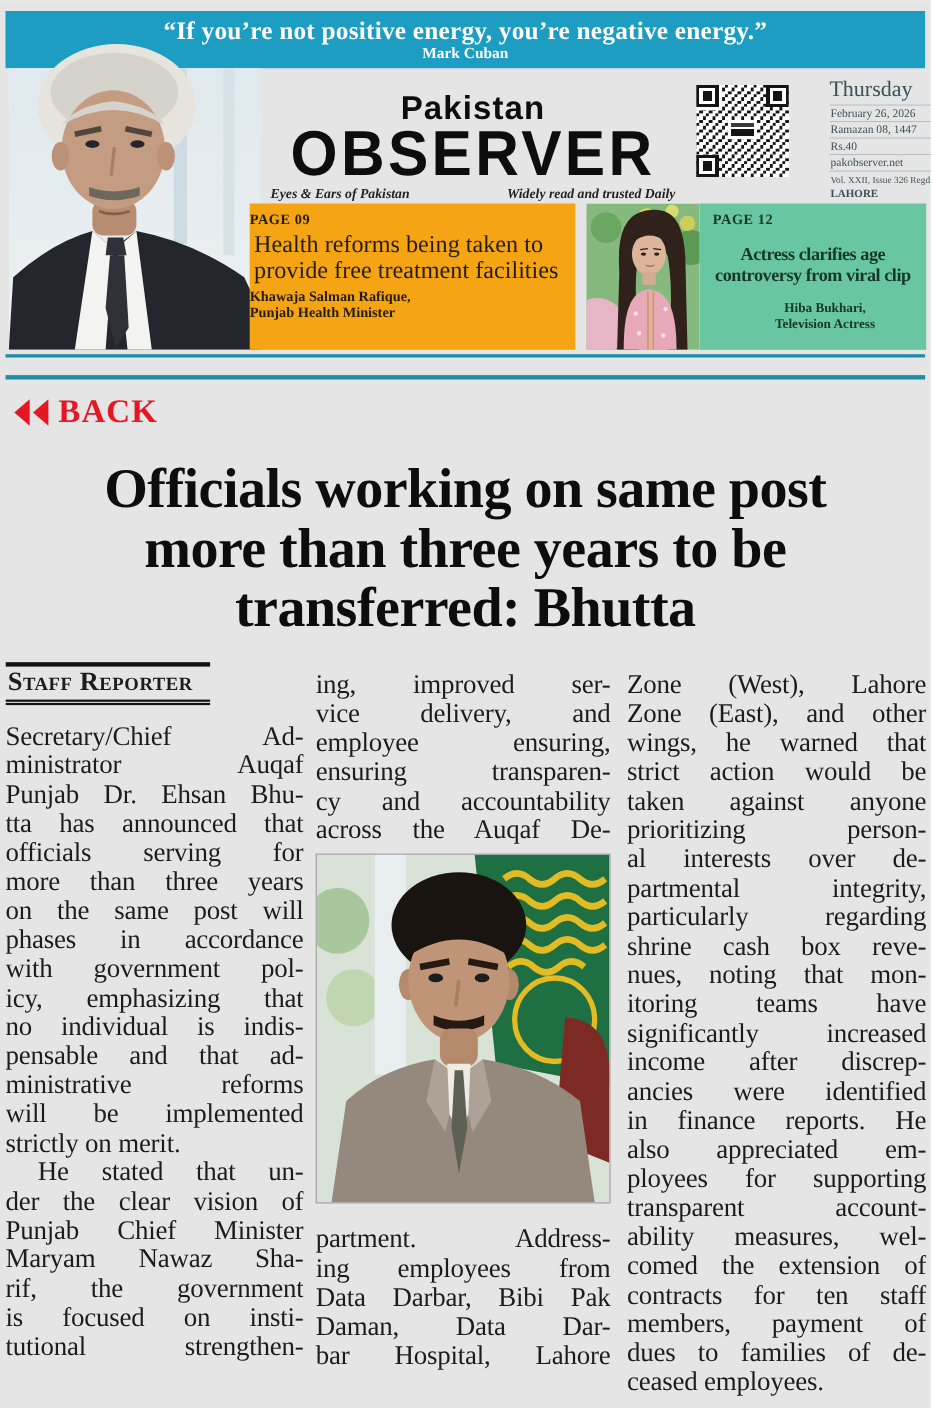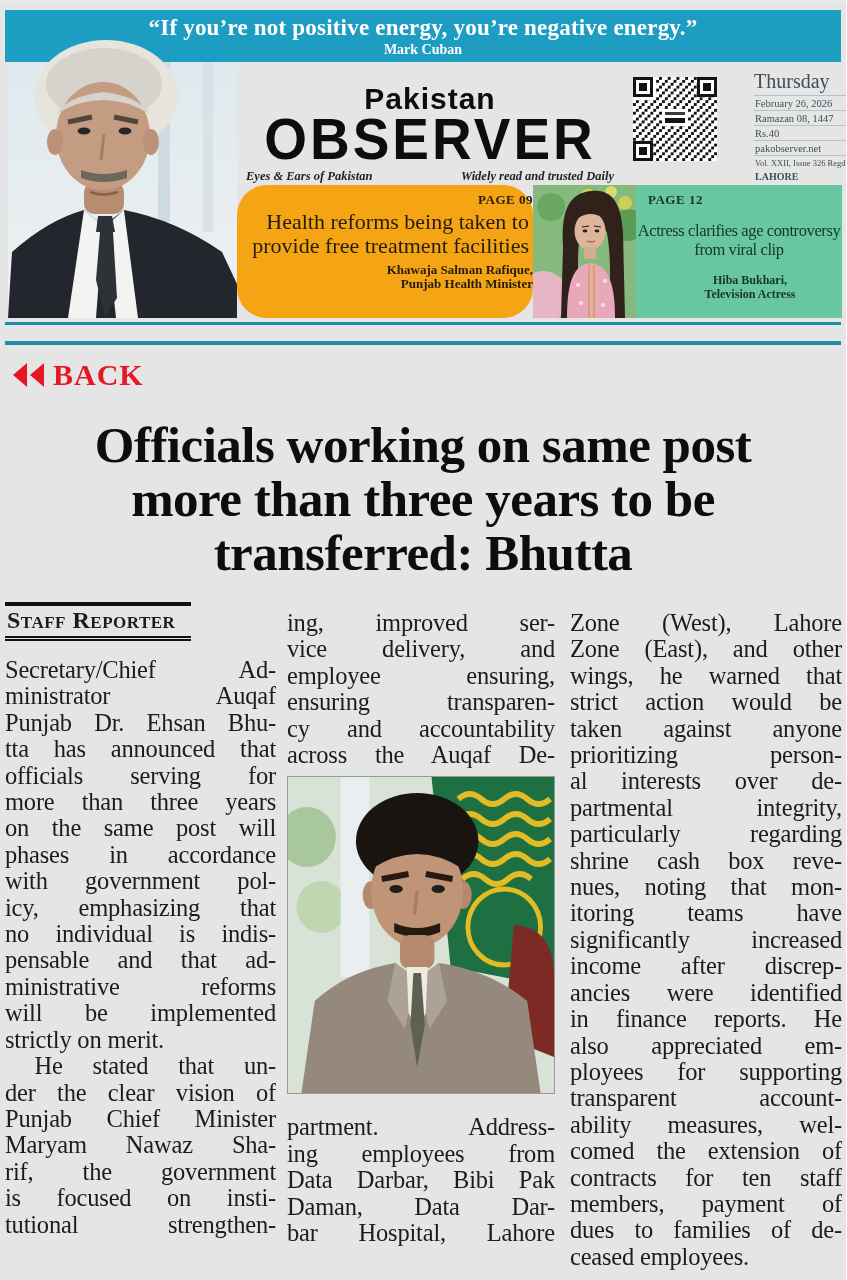--- a/index.html
+++ b/index.html
@@ -25,28 +25,28 @@
   .qr{position:absolute;left:633px;top:77px;width:84px;height:84px;}
   .info-col{position:absolute;left:754px;top:70px;width:124px;text-align:left;
             color:#3c5059;}
   .info-day{font-size:20px;padding-bottom:2px;}
   .info-row{font-size:10.5px;padding:1.5px 1px;border-top:1px solid #b8c2c6;}
   .info-row.small{font-size:8.5px;}
   .info-row.city{font-weight:bold;border-top:none;font-size:10px;}
 
   
   .teaser{position:absolute;top:185px;height:133px;box-sizing:border-box;}
-  .teaser.orange{left:237px;width:296px;background:var(--orange,#f5a413);
-                 text-align:right;color:#241c0c;border-radius:30px;}
+  .teaser.orange{left:227px;width:296px;background:var(--orange,#f5a413);
+                 text-align:left;color:#241c0c;}
   .teaser.green{left:636px;width:206px;background:var(--green,#68c7a1);
                 text-align:center;color:#16352b;}
   .t-page{font-size:13px;font-weight:bold;padding-top:7px;letter-spacing:.5px;}
   .teaser.green .t-page{text-align:left;padding-left:12px;}
   .teaser.orange .t-head{font-size:22px;font-weight:normal;line-height:1.08;padding:2px 4px 0 4px;}
-  .teaser.green .t-head{font-size:16.5px;font-weight:normal;line-height:1.15;
+  .teaser.green .t-head{font-size:16.5px;font-weight:bold;line-height:1.15;
                         letter-spacing:-.4px;padding:14px 1px 0 1px;}
   .t-by{font-weight:bold;margin-top:5px;line-height:1.15;}
   .teaser.orange .t-by{font-size:13px;}
   .teaser.green .t-by{font-size:12px;margin-top:14px;margin-left:22px;}
   .woman-photo{position:absolute;left:533px;top:185px;width:103px;height:133px;}
 
   
   .rule{position:absolute;left:5px;right:5px;background:var(--rule,#1f8ca8);}
   .rule1{top:322px;height:3px;}
   .rule2{top:341px;height:4px;}

